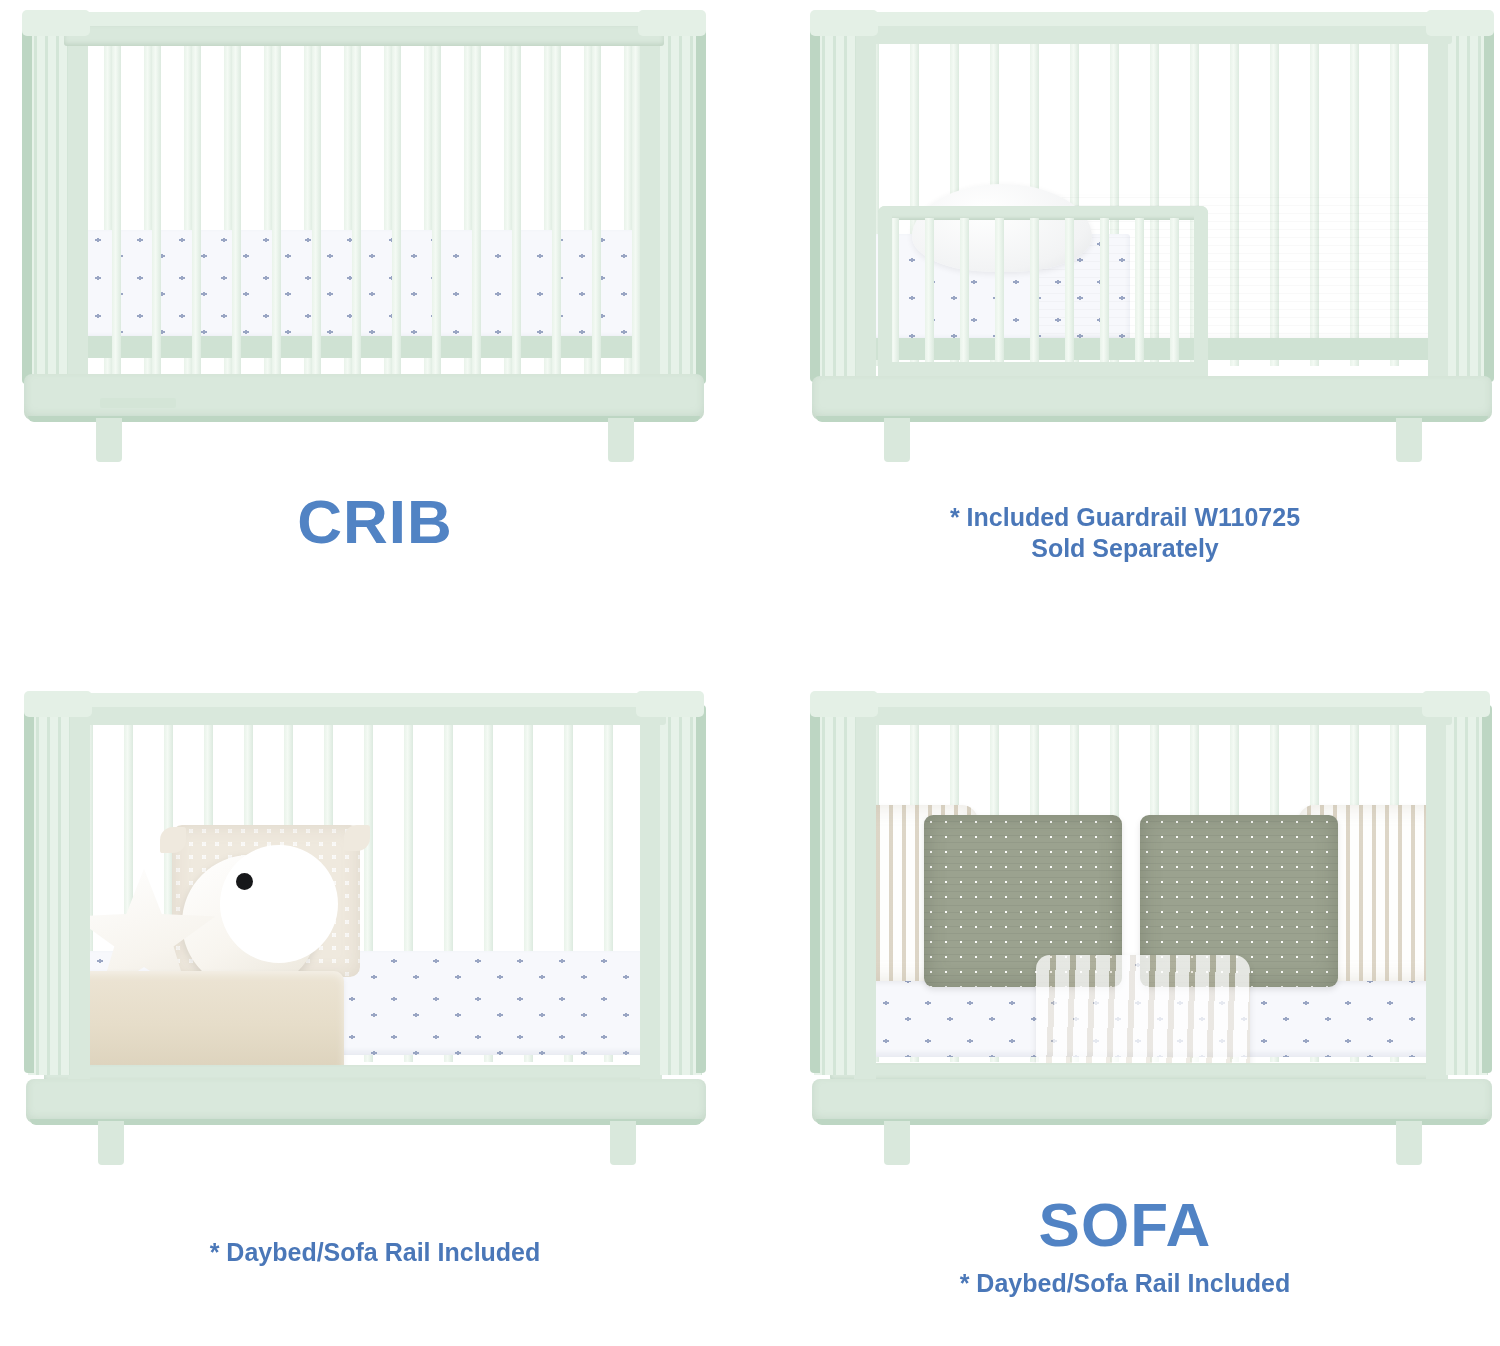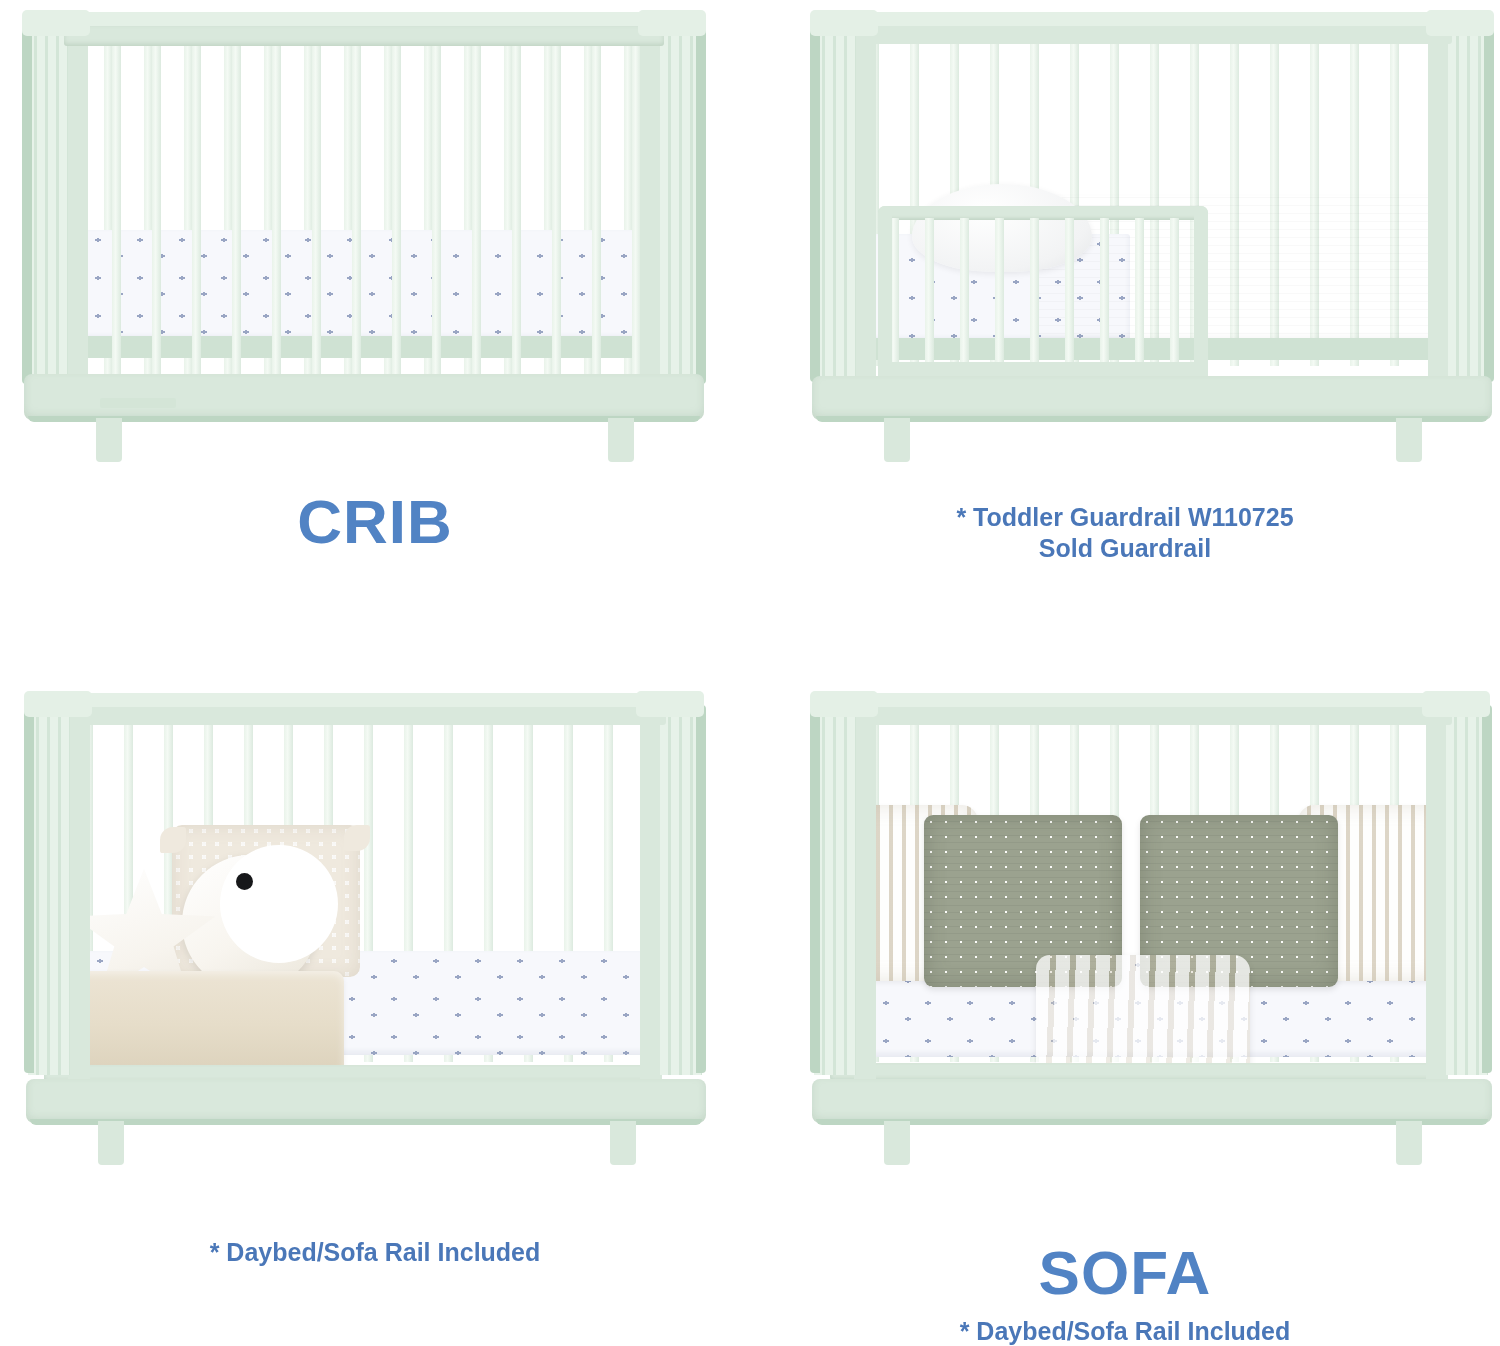--- a/index.html
+++ b/index.html
@@ -285,22 +285,22 @@
       <div class="wood" style="left:12px; top:370px; width:680px; height:44px; border-radius:8px;
                   box-shadow:inset 0 -4px 8px rgba(120,150,125,.20);"></div>
       <div class="wood-dk" style="left:16px; top:410px; width:672px; height:6px; border-radius:0 0 8px 8px;"></div>
 
       <div class="wood" style="left:84px; top:412px; width:26px; height:44px; border-radius:0 0 4px 4px;"></div>
       <div class="wood" style="left:596px; top:412px; width:26px; height:44px; border-radius:0 0 4px 4px;"></div>
     </div>
 
     <div class="caption" style="top:490px;">
       <div class="caption-note">
-        <div>* Toddler Guardrail W110725</div>
-        <div>Sold Guardrail</div>
+        <div>* Included Guardrail W110725</div>
+        <div>Sold Separately</div>
       </div>
     </div>
   </div>
 
   <div class="cell">
     <div class="bed" style="left:14px; top:14px; width:700px; height:470px;">
 
       <div class="slats-wrap" style="left:60px; top:30px; width:600px; height:345px;">
         <div class="slat" style="left:10px;"></div>
           <div class="slat" style="left:50px;"></div>
@@ -416,19 +416,19 @@
       <div class="wood-lt" style="left:622px; top:4px; width:68px; height:26px; border-radius:5px;"></div>
 
       <div class="wood" style="left:12px; top:392px; width:680px; height:44px; border-radius:8px;
                   box-shadow:inset 0 -4px 8px rgba(120,150,125,.20);"></div>
       <div class="wood-dk" style="left:16px; top:432px; width:672px; height:6px; border-radius:0 0 8px 8px;"></div>
 
       <div class="wood" style="left:84px; top:434px; width:26px; height:44px; border-radius:0 0 4px 4px;"></div>
       <div class="wood" style="left:596px; top:434px; width:26px; height:44px; border-radius:0 0 4px 4px;"></div>
     </div>
 
-    <div class="caption" style="top:568px;">
+    <div class="caption" style="top:520px;">
       <div class="caption-title">SOFA</div>
       <div class="caption-note">* Daybed/Sofa Rail Included</div>
     </div>
   </div>
 
 </div>
 
 </body></html>

